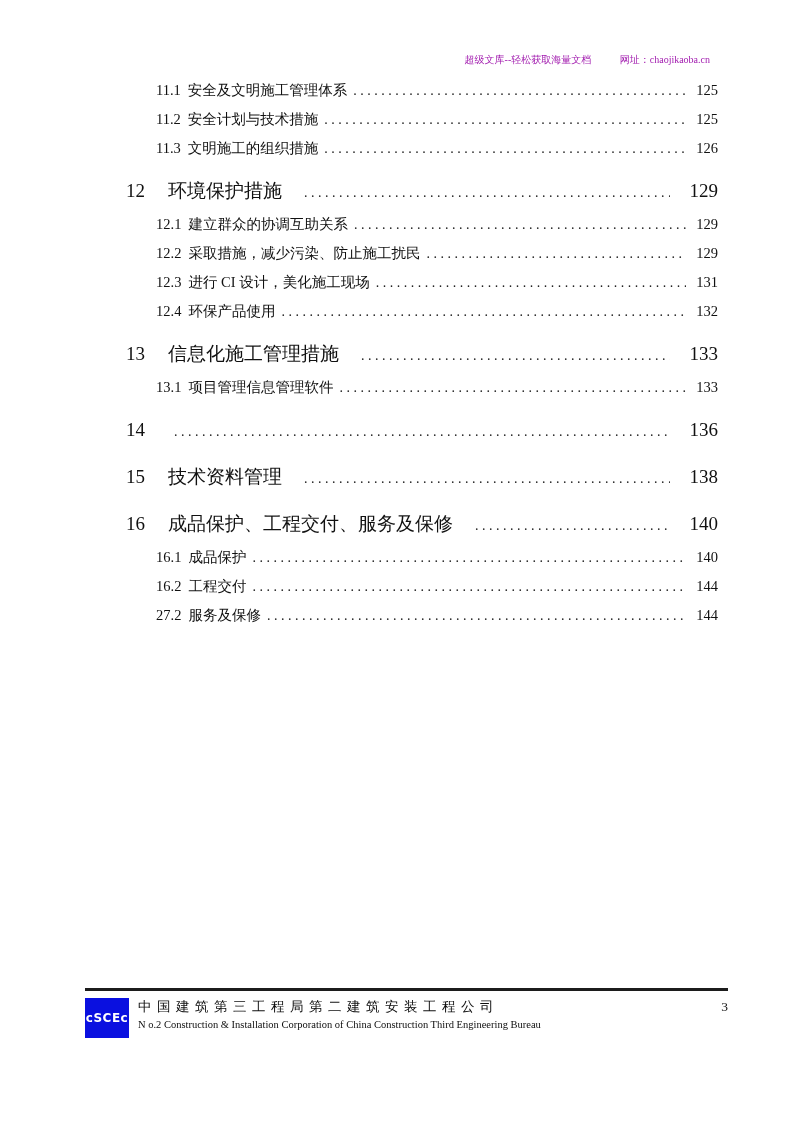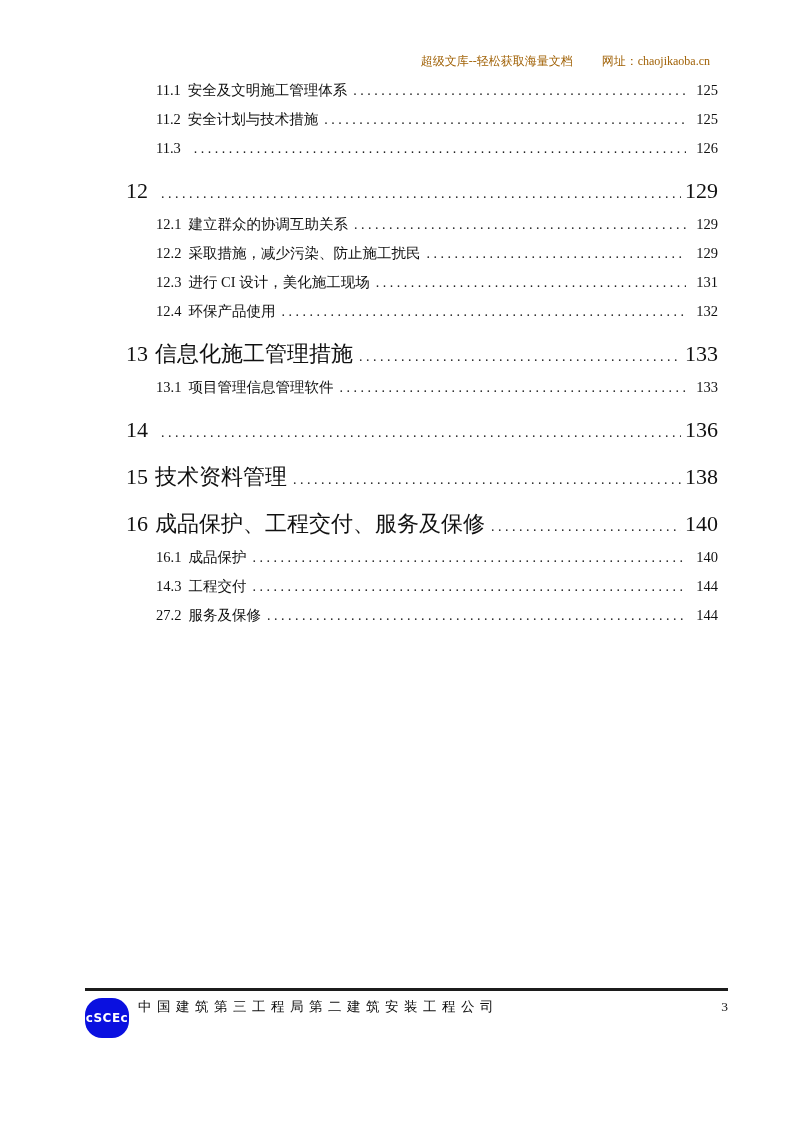--- a/index.html
+++ b/index.html
@@ -13,23 +13,23 @@
     color: #111111;
     font-family: "Liberation Serif", "DejaVu Serif", serif;
     overflow: hidden;
   }
 
   
   .header {
     position: absolute;
     top: 53px;
     right: 83px;
-    font-size: 12px;
+    font-size: 10px;
     white-space: nowrap;
-    color: #a16207;
+    color: #a21caf;
   }
   .header .site { margin-left: 26px; }
 
   
   .toc {
     position: absolute;
     left: 118px;
     top: 76px;
     width: 592px;
     margin-left: 8px;
@@ -38,22 +38,23 @@
     display: flex;
     align-items: baseline;
     height: 29px;
     line-height: 29px;
     font-size: 14.5px;
     white-space: nowrap;
   }
   .row.l1 {
     height: 38px;
     line-height: 38px;
-    font-size: 22px;
+    font-size: 19px;
     margin-top: 9px;
+    gap: 16px;
   }
   .row.l2 { padding-left: 30px; }
   .num { margin-right: 7px; }
   .leader {
     flex: 1;
     overflow: hidden;
     margin: 0 4px 0 6px;
     font-size: 14px;
     letter-spacing: 3.5px;
     color: #222222;
@@ -128,25 +129,27 @@
       <span class="pg">125</span>
     </div>
       <div class="row l2">
       <span class="num">11.2</span>
       <span class="title">安全计划与技术措施</span>
       <span class="leader"></span>
       <span class="pg">125</span>
     </div>
       <div class="row l2">
       <span class="num">11.3</span>
+      <span class="title">文明施工的组织措施</span>
       <span class="leader"></span>
       <span class="pg">126</span>
     </div>
       <div class="row l1">
       <span class="num">12</span>
+      <span class="title">环境保护措施</span>
       <span class="leader"></span>
       <span class="pg">129</span>
     </div>
       <div class="row l2">
       <span class="num">12.1</span>
       <span class="title">建立群众的协调互助关系</span>
       <span class="leader"></span>
       <span class="pg">129</span>
     </div>
       <div class="row l2">
@@ -196,37 +199,38 @@
       <span class="leader"></span>
       <span class="pg">140</span>
     </div>
       <div class="row l2">
       <span class="num">16.1</span>
       <span class="title">成品保护</span>
       <span class="leader"></span>
       <span class="pg">140</span>
     </div>
       <div class="row l2">
-      <span class="num">14.3</span>
+      <span class="num">16.2</span>
       <span class="title">工程交付</span>
       <span class="leader"></span>
       <span class="pg">144</span>
     </div>
       <div class="row l2">
       <span class="num">27.2</span>
       <span class="title">服务及保修</span>
       <span class="leader"></span>
       <span class="pg">144</span>
     </div>
     </div>
 
   <div class="footer">
     <div class="footer-line"></div>
     <div class="footer-body">
-      <div class="logo" style="background: rgb(10, 16, 224); border-radius: 17px;">cSCEc</div>
+      <div class="logo" style="background: rgb(10, 16, 224);">cSCEc</div>
       <div class="company">
         <div class="company-cn">中国建筑第三工程局第二建筑安装工程公司</div>
+        <div class="company-en">N o.2 Construction &amp; Installation Corporation of China Construction Third Engineering Bureau</div>
       </div>
       <div class="page-num">3</div>
     </div>
   </div>
 
 </div>
 
 </body></html>

